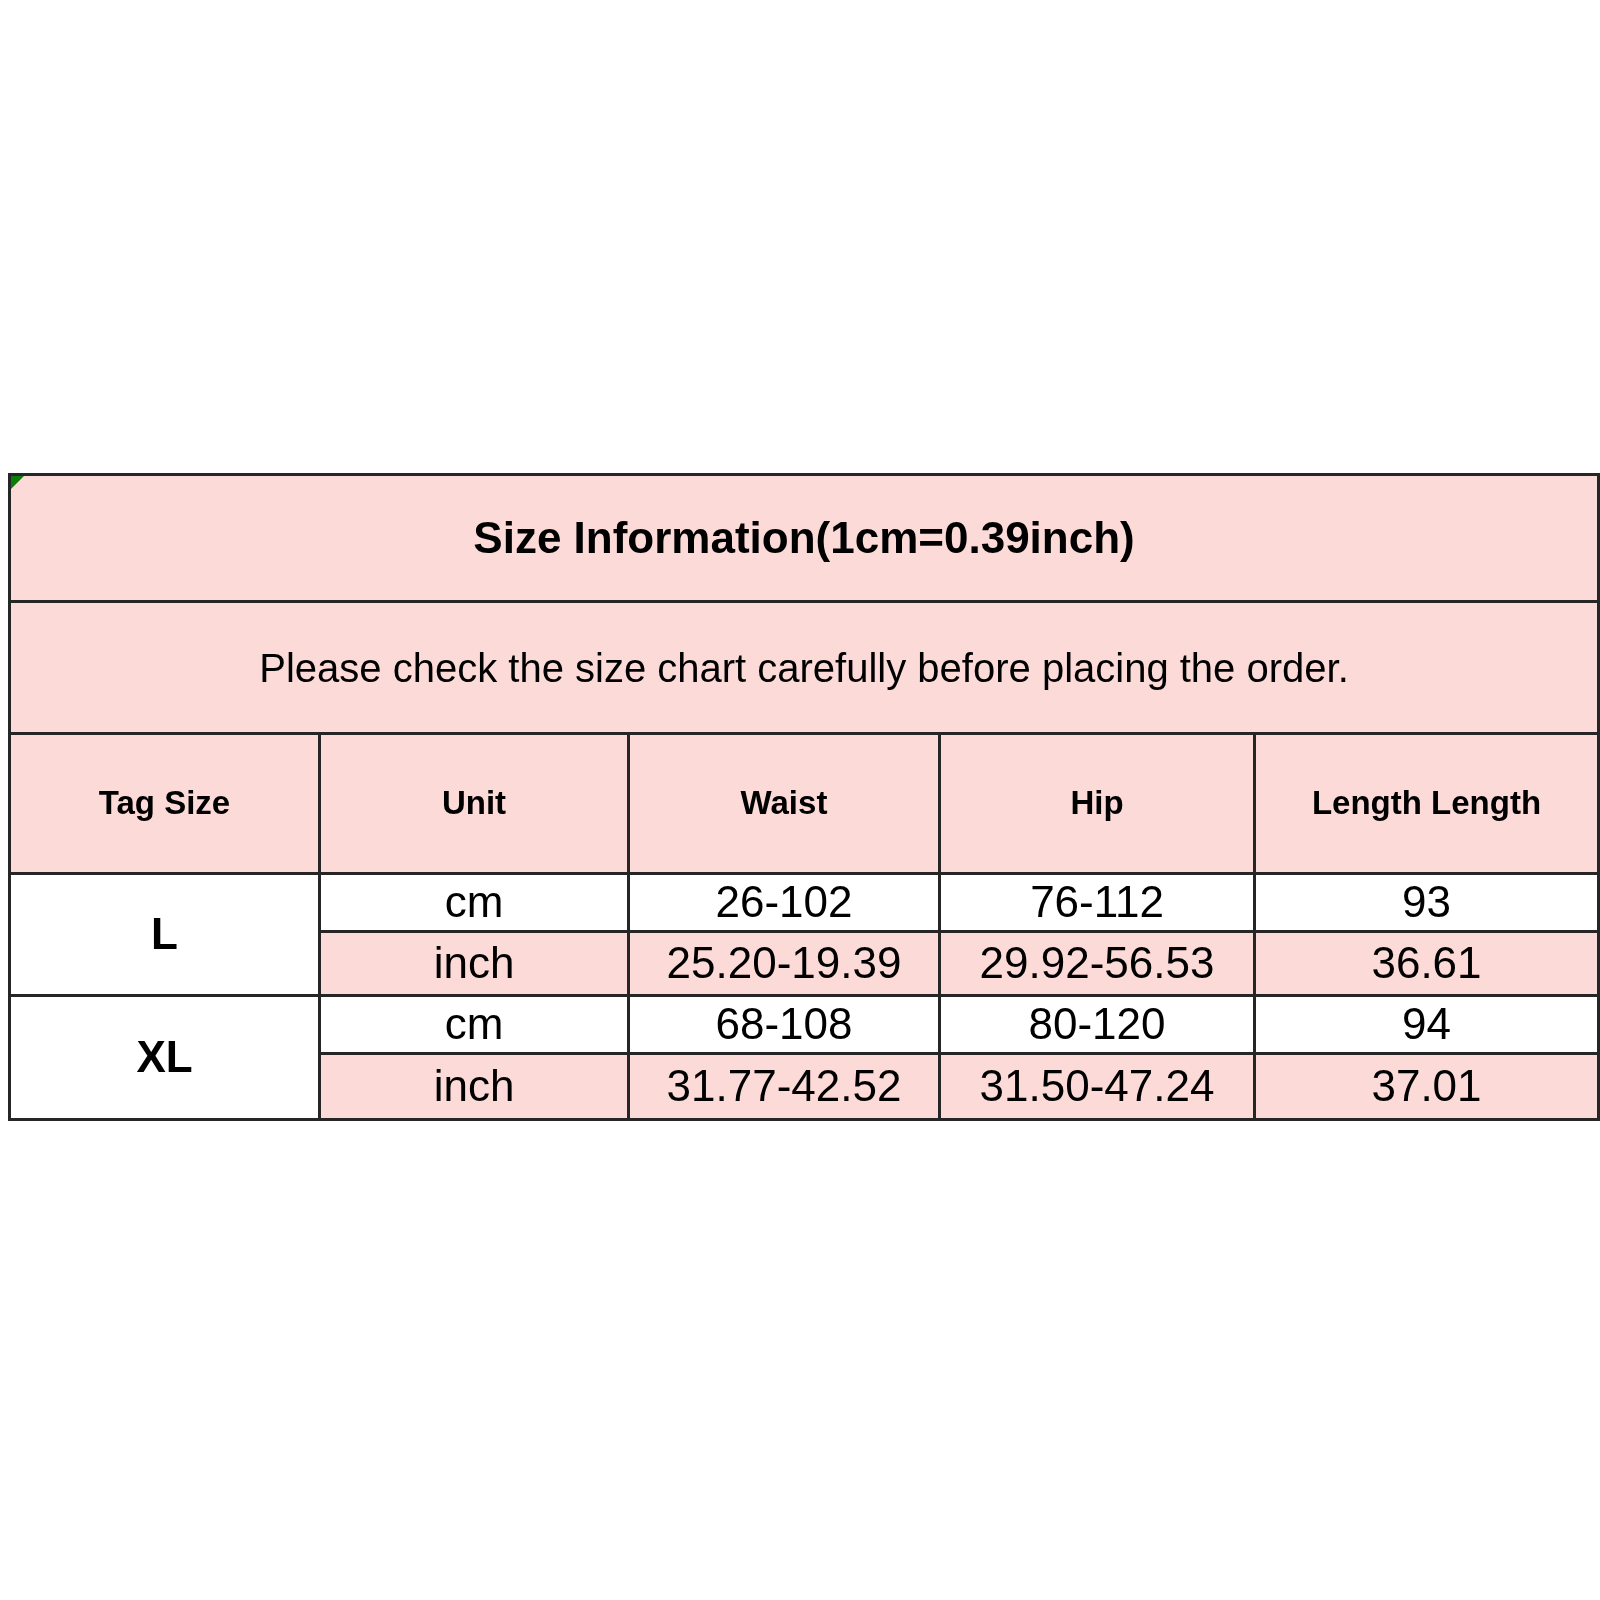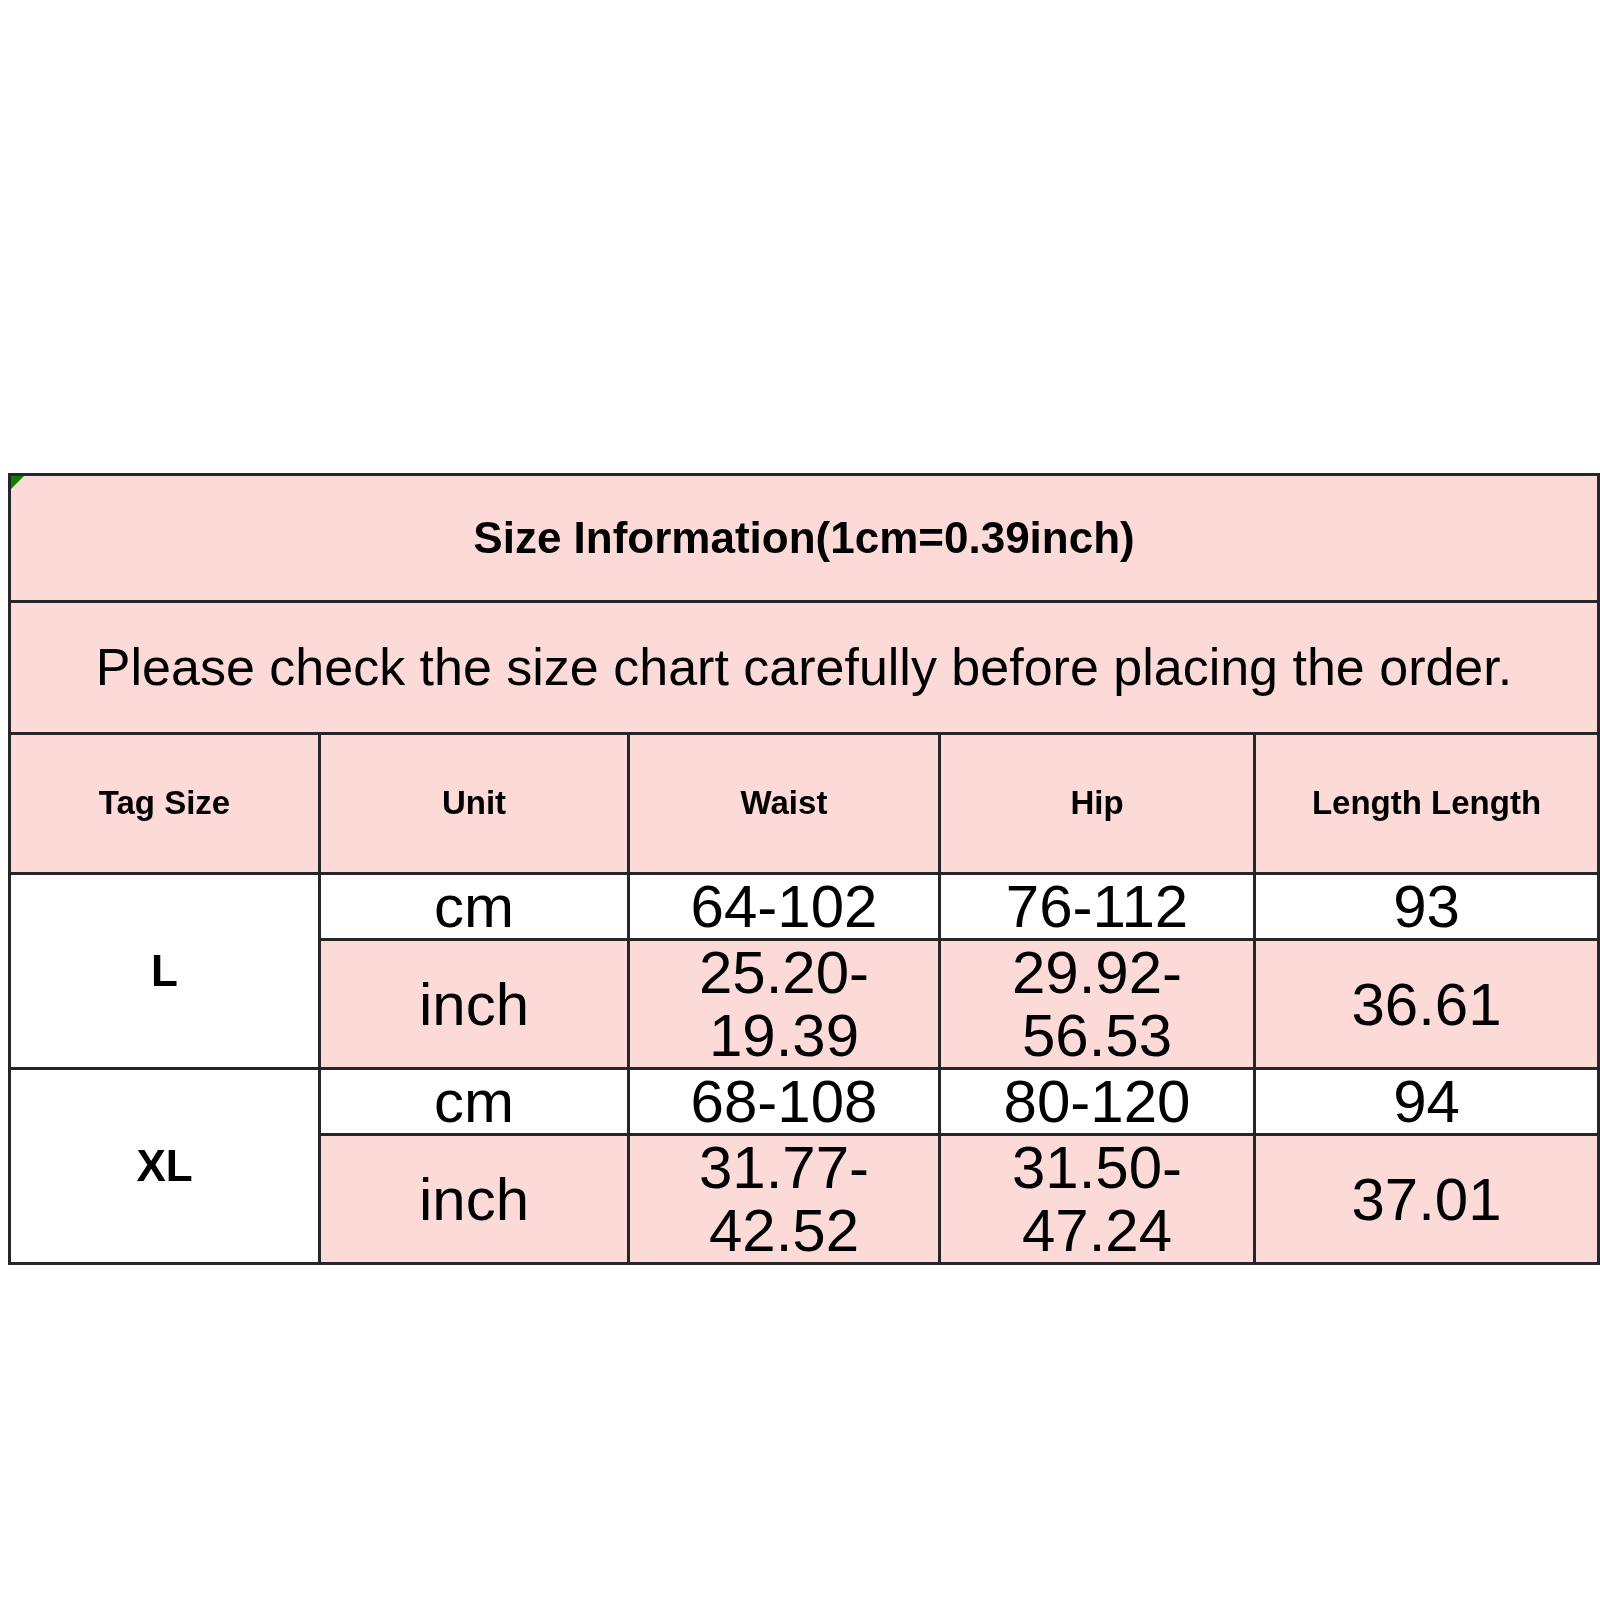--- a/index.html
+++ b/index.html
@@ -58,33 +58,33 @@
   tr.row-inch     { height: 64px; }
   tr.row-inch-last{ height: 66px; }
 
   td.title-cell {
     font-size: 44px;
     font-weight: bold;
     vertical-align: bottom;
     padding-bottom: 6px;
   }
   td.subtitle-cell {
-    font-size: 52px;
+    font-size: 40px;
     font-weight: normal;
   }
   td.header-cell {
     font-size: 33px;
     font-weight: bold;
   }
   td.tag-cell {
     font-size: 44px;
     font-weight: bold;
   }
   td.data-cell {
-    font-size: 60px;
+    font-size: 44px;
     font-weight: normal;
   }
 </style>
 </head>
 <body>
 
 <div class="canvas">
   <div class="table-wrap">
     <div class="corner-marker"></div>
     <table class="size-table">
@@ -105,21 +105,21 @@
         <tr class="header-row">
           <td class="pink header-cell">Tag Size</td>
           <td class="pink header-cell">Unit</td>
           <td class="pink header-cell">Waist</td>
           <td class="pink header-cell">Hip</td>
           <td class="pink header-cell">Length Length</td>
         </tr>
         <tr class="row-cm">
           <td rowspan="2" class="white tag-cell">L</td>
           <td class="white data-cell">cm</td>
-          <td class="white data-cell">64-102</td>
+          <td class="white data-cell">26-102</td>
           <td class="white data-cell">76-112</td>
           <td class="white data-cell">93</td>
         </tr>
         <tr class="row-inch">
           <td class="pink data-cell">inch</td>
           <td class="pink data-cell">25.20-19.39</td>
           <td class="pink data-cell">29.92-56.53</td>
           <td class="pink data-cell">36.61</td>
         </tr>
         <tr class="row-cm">

